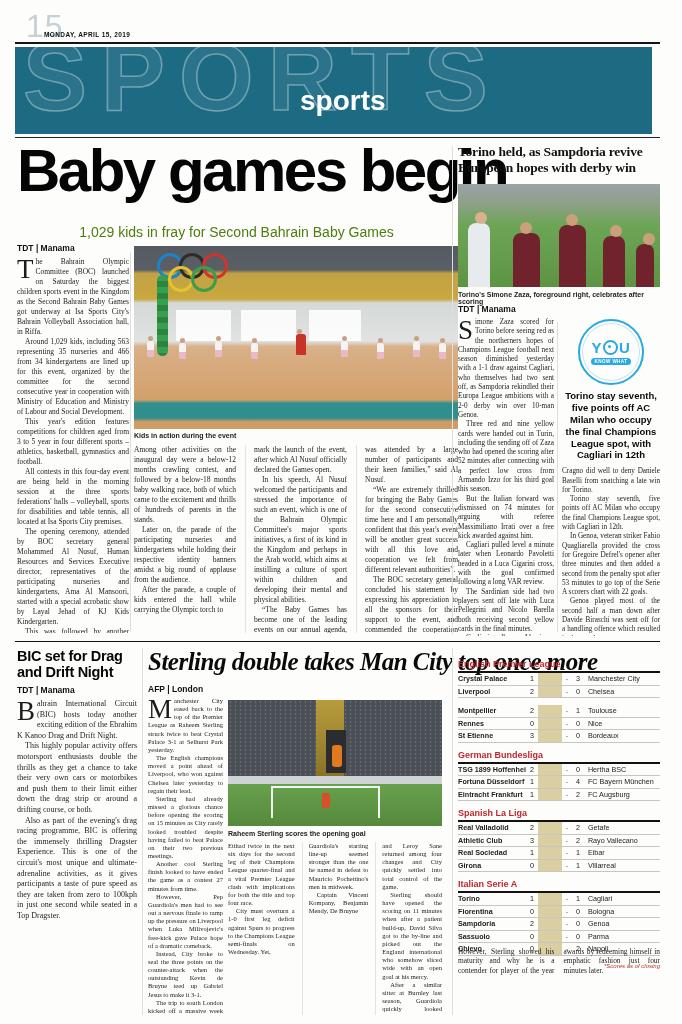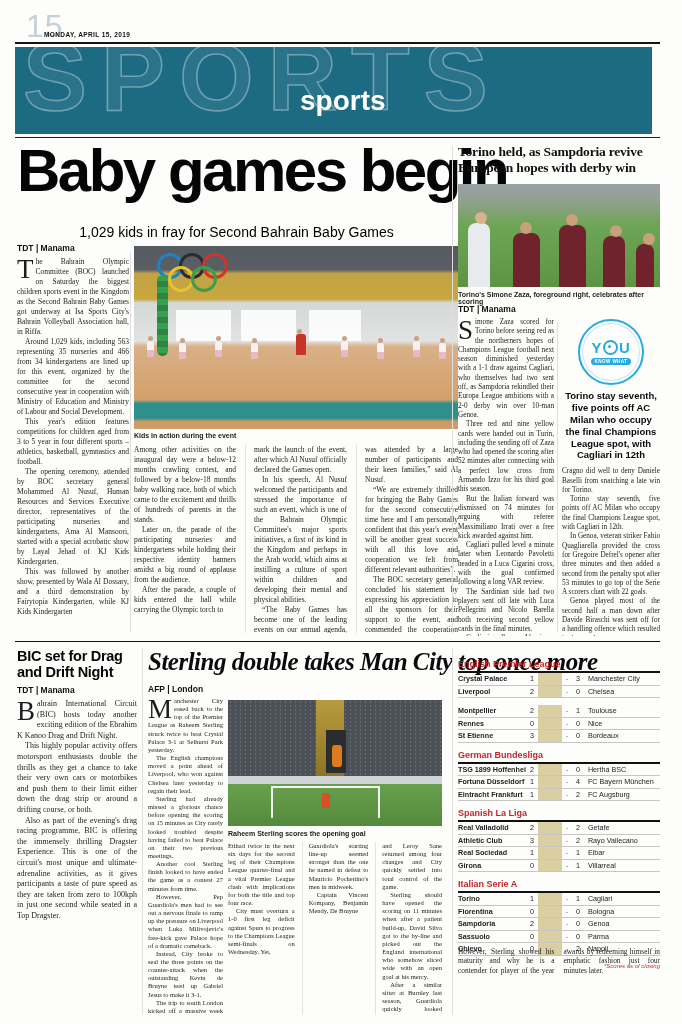--- a/index.html
+++ b/index.html
@@ -16,21 +16,21 @@
   
   .banner{left:15px;top:47px;width:637px;height:87px;background:#1d6b83;overflow:hidden;}
   .ghost{position:absolute;left:8px;top:-18px;font:800 96px/1 "Liberation Sans",sans-serif;letter-spacing:14px;
          color:rgba(255,255,255,0.06);-webkit-text-stroke:1.5px rgba(255,255,255,.35);}
   .sports-label{position:absolute;left:285px;top:38px;font:bold 28px "Liberation Sans",sans-serif;color:#fff;}
   .ruleB{left:15px;top:137px;width:645px;height:1px;background:#222;}
   .divider{left:15px;top:641px;width:645px;height:1px;background:#111;}
   .vr{background:#e0dfdb;width:1px;}
   
   .headline-main{left:17px;top:141px;width:450px;font:bold 60px/1 "Liberation Sans",sans-serif;letter-spacing:-2.5px;color:#050505;white-space:nowrap;}
-  .subhead{left:15px;top:224px;width:443px;text-align:center;font:14px "Liberation Sans",sans-serif;color:#000000;}
+  .subhead{left:15px;top:224px;width:443px;text-align:center;font:14px "Liberation Sans",sans-serif;color:#4d7c0f;}
   .byline{font:bold 8.5px "Liberation Sans",sans-serif;color:#111;}
   .caption{font:bold 7px "Liberation Sans",sans-serif;color:#222;}
   .bodytext p{margin:0;text-align:justify;}
   .bodytext p + p{text-indent:8px;}
   .dc{float:left;font:400 27px/22px "Liberation Serif",serif;padding:1px 2px 0 0;}
   .main-body{font-size:7.5px;line-height:10px;}
   .main-col1{left:17px;top:257px;width:112px;height:376px;overflow:hidden;}
   .main-cols3{left:134px;top:445px;width:324px;height:188px;overflow:hidden;display:grid;grid-template-columns:1fr 1fr 1fr;column-gap:9px;}
   .main-cols3 > div{min-width:0;}
   .main-cols3 > div + div{border-left:1px solid #e4e3df;padding-left:8px;}
@@ -117,20 +117,21 @@
   <div class="abs ruleB"></div>
 
   <div class="abs headline-main">Baby games begin</div>
   <div class="abs subhead">1,029 kids in fray for Second Bahrain Baby Games</div>
   <div class="abs byline" style="left:17px;top:243px;">TDT | Manama</div>
 
   <div class="abs bodytext main-body main-col1">
       <p><span class="dc">T</span>he Bahrain Olympic Committee (BOC) launched on Saturday the biggest children sports event in the Kingdom as the Second Bahrain Baby Games got underway at Isa Sports City's Bahrain Volleyball Association hall, in Riffa.</p>
       <p>Around 1,029 kids, including 563 representing 35 nurseries and 466 from 34 kindergartens are lined up for this event, organized by the committee for the second consecutive year in cooperation with Ministry of Education and Ministry of Labour and Social Development.</p>
       <p>This year's edition features competitions for children aged from 3 to 5 year in four different sports – athletics, basketball, gymnastics and football.</p>
+      <p>All contests in this four-day event are being held in the morning session at the three sports federations' halls – volleyball, sports for disabilities and table tennis, all located at Isa Sports City premises.</p>
       <p>The opening ceremony, attended by BOC secretary general Mohammed Al Nusuf, Human Resources and Services Executive director, representatives of the participating nurseries and kindergartens, Ama Al Mansoori, started with a special acrobatic show by Layal Jehad of KJ Kids Kindergarten.</p>
       <p>This was followed by another show, presented by Wala Al Dossary, and a third demonstration by Fairytopia Kindergarten, while KJ Kids Kindergarten</p>
     </div>
 
   <div class="abs photo photo-main">
     <div class="ring" style="left:7%;top:4%;border-color:#1c84c6;"></div>
     <div class="ring" style="left:14%;top:4%;border-color:#2b2b2b;"></div>
     <div class="ring" style="left:21%;top:4%;border-color:#d0342c;"></div>
     <div class="ring" style="left:10.5%;top:11%;border-color:#e8c22a;"></div>
     <div class="ring" style="left:17.5%;top:11%;border-color:#3a9e4c;"></div>

